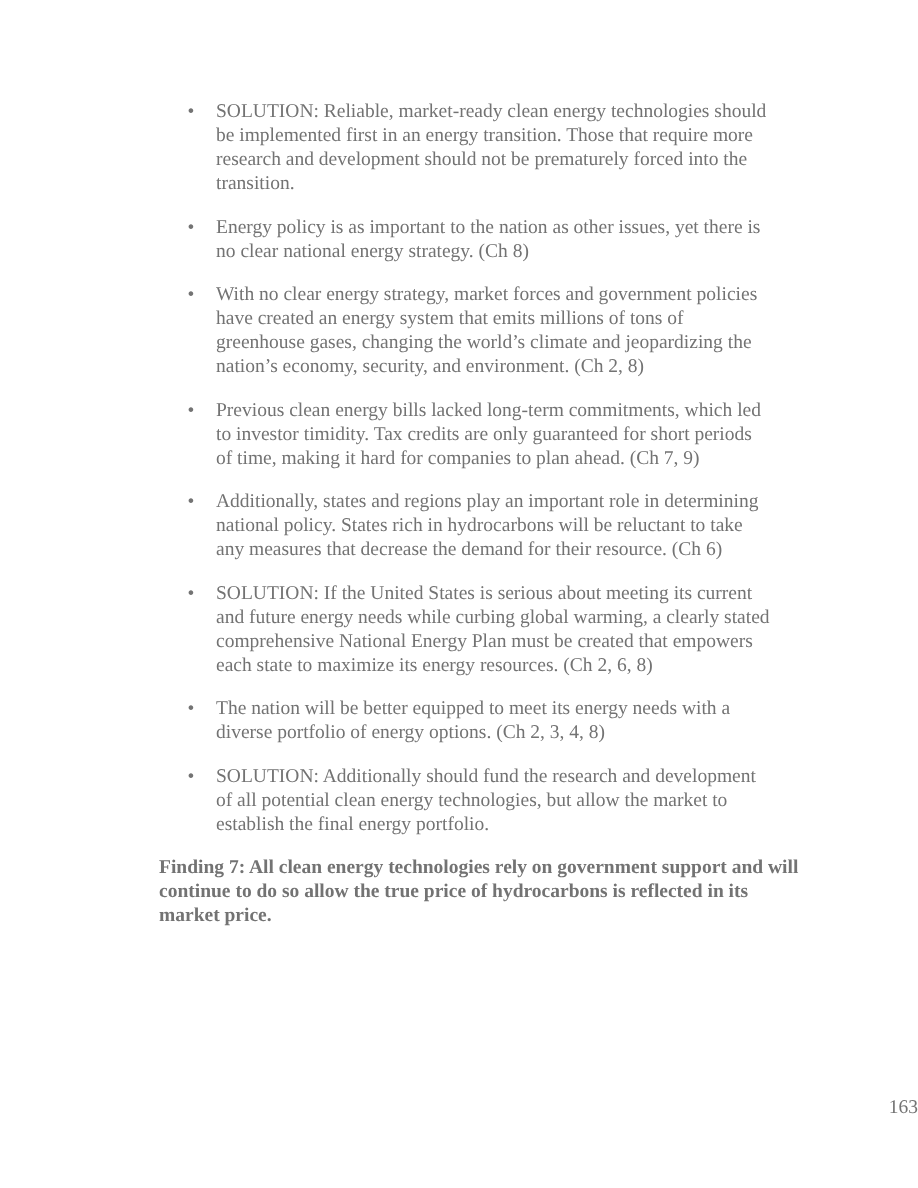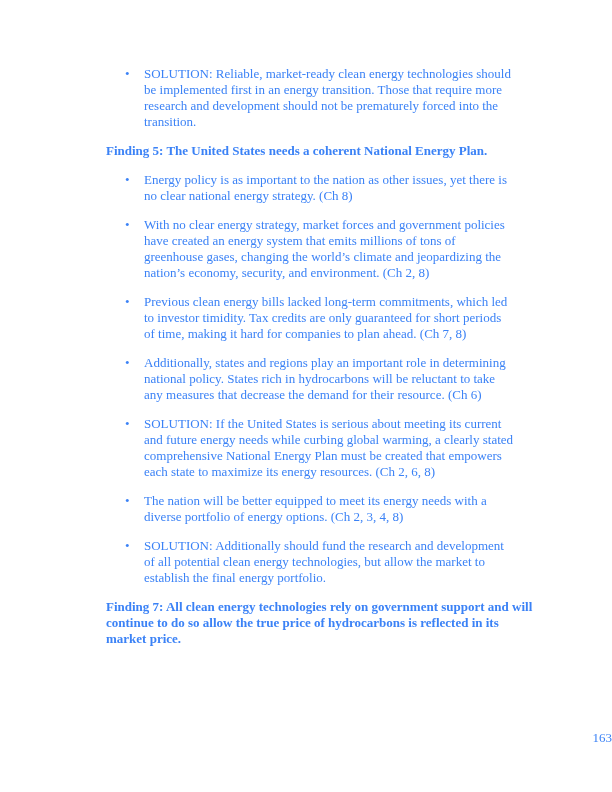--- a/index.html
+++ b/index.html
@@ -5,21 +5,21 @@
   html, body {
     margin: 0;
     padding: 0;
     background: #ffffff;
   }
   .page {
     position: relative;
     width: 612px;
     height: 792px;
     background: #ffffff;
-    color: #3b82f6;
+    color: #737373;
     font-family: "Liberation Serif", "DejaVu Serif", serif;
     font-size: 13px;
     line-height: 16px;
     box-sizing: border-box;
     overflow: hidden;
   }
   .content {
     position: absolute;
     top: 66px;
     left: 106px;
@@ -51,27 +51,26 @@
   }
 </style>
 </head>
 <body>
 
 <div class="page">
   <div class="content">
 
     <div class="block bullet">SOLUTION: Reliable, market-ready clean energy technologies should be implemented first in an energy transition.  Those that require more research and development should not be prematurely forced into the transition.</div>
 
-    <div class="block heading">Finding 5: The United States needs a coherent National Energy Plan.</div>
 
     <div class="block bullet">Energy policy is as important to the nation as other issues, yet there is no clear national energy strategy. (Ch 8)</div>
 
     <div class="block bullet">With no clear energy strategy, market forces and government policies have created an energy system that emits millions of tons of greenhouse gases, changing the world’s climate and jeopardizing the nation’s economy, security, and environment. (Ch 2, 8)</div>
 
-    <div class="block bullet">Previous clean energy bills lacked long-term commitments, which led to investor timidity.  Tax credits are only guaranteed for short periods of time, making it hard for companies to plan ahead. (Ch 7, 8)</div>
+    <div class="block bullet">Previous clean energy bills lacked long-term commitments, which led to investor timidity.  Tax credits are only guaranteed for short periods of time, making it hard for companies to plan ahead. (Ch 7, 9)</div>
 
     <div class="block bullet">Additionally, states and regions play an important role in determining national policy.  States rich in hydrocarbons will be reluctant to take any measures that decrease the demand for their resource. (Ch 6)</div>
 
     <div class="block bullet">SOLUTION: If the United States is serious about meeting its current and future energy needs while curbing global warming, a clearly stated comprehensive National Energy Plan must be created that empowers each state to maximize its energy resources. (Ch 2, 6, 8)</div>
 
 
     <div class="block bullet">The nation will be better equipped to meet its energy needs with a diverse portfolio of energy options. (Ch 2, 3, 4, 8)</div>
 
 
     <div class="block bullet">SOLUTION: Additionally should fund the research and development of all potential clean energy technologies, but allow the market to establish the final energy portfolio.</div>

